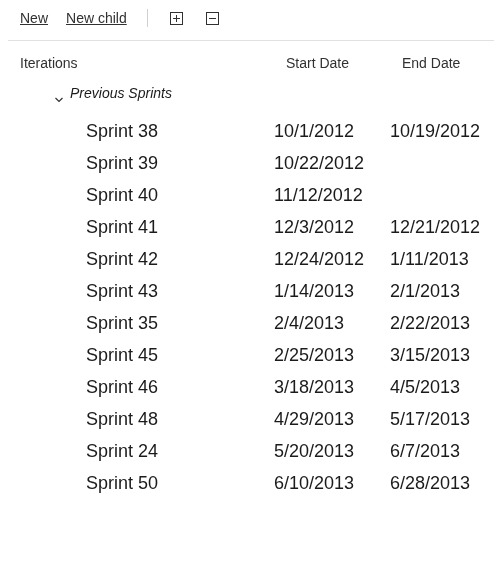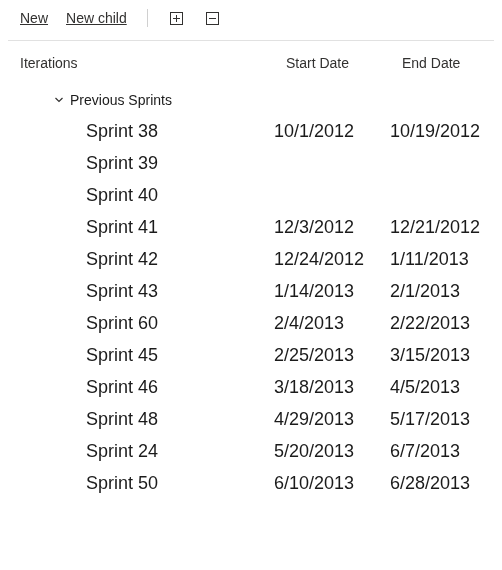--- a/index.html
+++ b/index.html
@@ -72,24 +72,24 @@
       flex: 0 0 266px;
     }
     .col-start {
       flex: 0 0 116px;
     }
     .col-end {
       flex: 1;
     }
     .group-row {
       display: flex;
-      align-items: center;
       height: 30px;
       padding-left: 46px;
       cursor: pointer;
+      font-style: italic;
     }
     .chevron {
       margin-right: 6px;
       display: flex;
       align-items: center;
     }
     .group-label {
       color: #1b1b1b;
     }
     .data-row {
@@ -150,41 +150,43 @@
   </div>
 
   <div id="rows-container">
       <div class="data-row">
         <div class="col-iter">Sprint 38</div>
         <div class="col-start">10/1/2012</div>
         <div class="col-end">10/19/2012</div>
       </div>
       <div class="data-row">
         <div class="col-iter">Sprint 39</div>
+        <div class="col-start">10/22/2012</div>
       </div>
       <div class="data-row">
         <div class="col-iter">Sprint 40</div>
+        <div class="col-start">11/12/2012</div>
       </div>
       <div class="data-row">
         <div class="col-iter">Sprint 41</div>
         <div class="col-start">12/3/2012</div>
         <div class="col-end">12/21/2012</div>
       </div>
       <div class="data-row">
         <div class="col-iter">Sprint 42</div>
         <div class="col-start">12/24/2012</div>
         <div class="col-end">1/11/2013</div>
       </div>
       <div class="data-row">
         <div class="col-iter">Sprint 43</div>
         <div class="col-start">1/14/2013</div>
         <div class="col-end">2/1/2013</div>
       </div>
       <div class="data-row">
-        <div class="col-iter">Sprint 60</div>
+        <div class="col-iter">Sprint 35</div>
         <div class="col-start">2/4/2013</div>
         <div class="col-end">2/22/2013</div>
       </div>
       <div class="data-row">
         <div class="col-iter">Sprint 45</div>
         <div class="col-start">2/25/2013</div>
         <div class="col-end">3/15/2013</div>
       </div>
       <div class="data-row">
         <div class="col-iter">Sprint 46</div>

